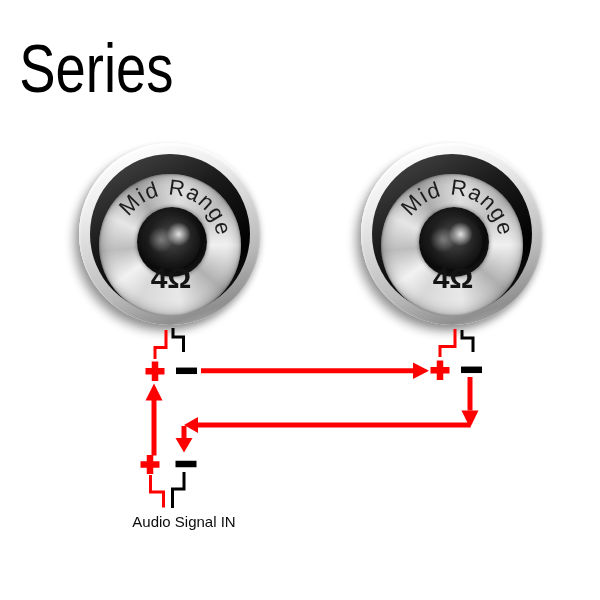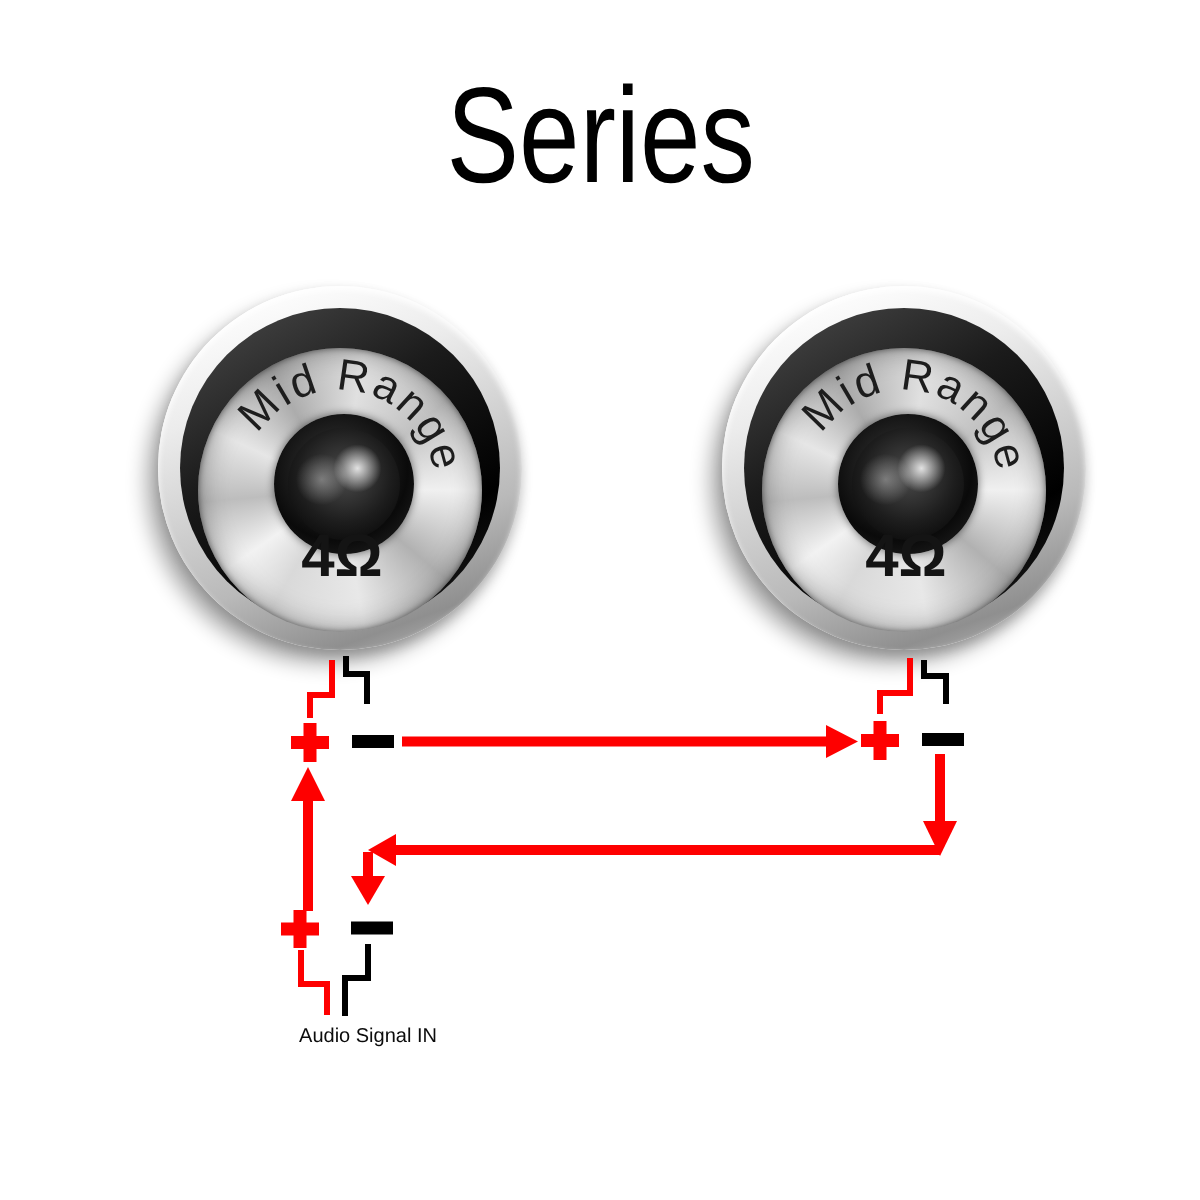--- a/index.html
+++ b/index.html
@@ -1,20 +1,20 @@
 <!DOCTYPE html>
 <html style="--wire-red: #fe0000; --ink: #000000;"><head>
 <meta charset="utf-8">
 <style>
   html,body{margin:0;padding:0;background:#ffffff;width:600px;height:600px;overflow:hidden;
             font-family:"Liberation Sans", sans-serif;}
   .canvas{position:relative;width:600px;height:600px;background:#fff;}
 
   
-  .title{position:absolute;top:34px;left:0;width:600px;text-align:center;margin:0;
+  .title{position:absolute;top:34px;left:0;width:600px;margin:0;
          font-weight:400;color:var(--ink,#111);}
   .title span{display:inline-block;font-size:68px;line-height:1;transform:scaleX(0.8);}
 
   
   .speaker{position:absolute;width:182px;height:182px;z-index:1;}
   .speaker .rim{position:absolute;inset:0;border-radius:50%;
     background:linear-gradient(160deg,#ffffff 8%,#ececec 30%,#b9b9b9 68%,#8f8f8f 86%,#c9c9c9 100%);
     box-shadow:-6px 7px 10px rgba(0,0,0,0.32), 0 3px 6px rgba(0,0,0,0.18),
                inset 0 2px 3px rgba(255,255,255,0.9);}
   .speaker .ring{position:absolute;inset:11px;border-radius:50%;
@@ -41,21 +41,21 @@
   .wires{position:absolute;left:0;top:0;z-index:2;}
   .stub-pos{stroke:var(--wire-red,#fe0000);stroke-width:3;fill:none;}
   .stub-neg{stroke:var(--ink,#000);stroke-width:3;fill:none;}
   .line-pos{stroke:var(--wire-red,#fe0000);stroke-width:5;fill:none;}
   .head-pos{fill:var(--wire-red,#fe0000);stroke:none;}
   .term-pos{stroke:var(--wire-red,#fe0000);stroke-width:6.5;fill:none;}
   .term-neg{stroke:var(--ink,#000);stroke-width:6.5;fill:none;}
 
   
   .signal-label{position:absolute;top:513px;left:184px;transform:translateX(-50%);
-    font-size:10px;color:#0c0c0c;white-space:nowrap;}
+    font-size:15px;color:#0c0c0c;white-space:nowrap;}
 </style>
 </head>
 <body>
 
 <div class="canvas">
 
   <h1 class="title">
     <span>Series</span>
   </h1>
 

